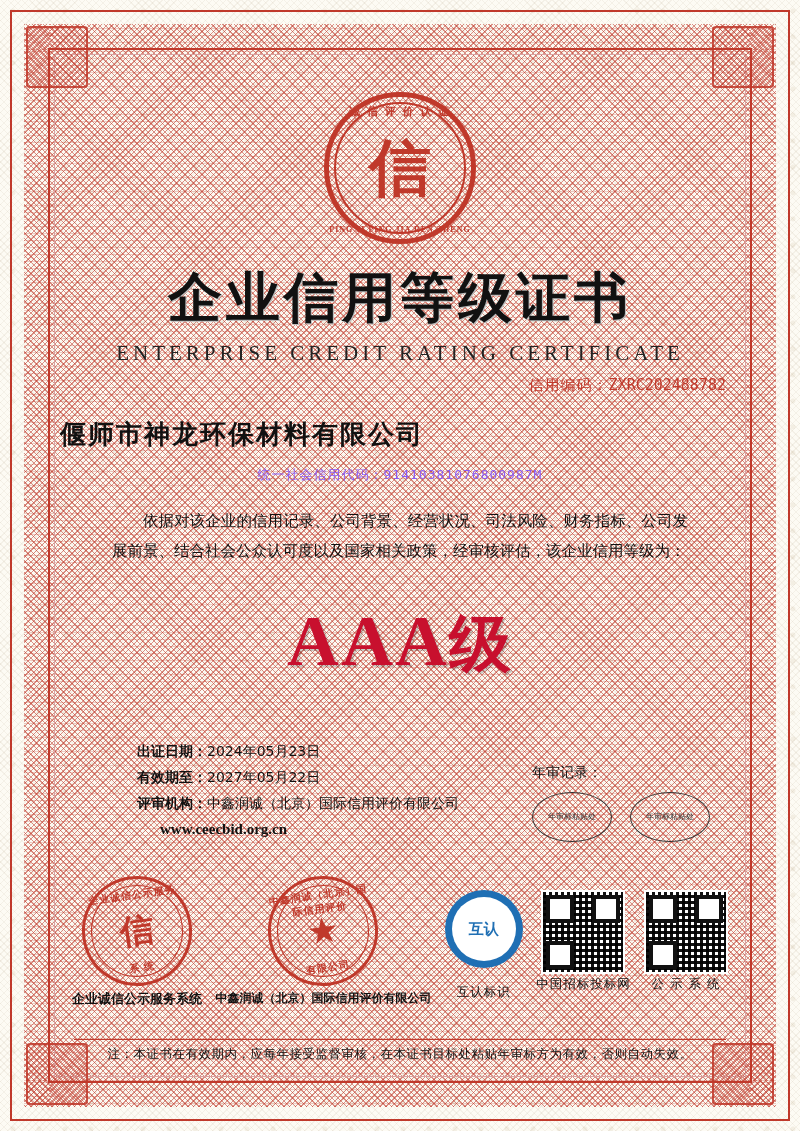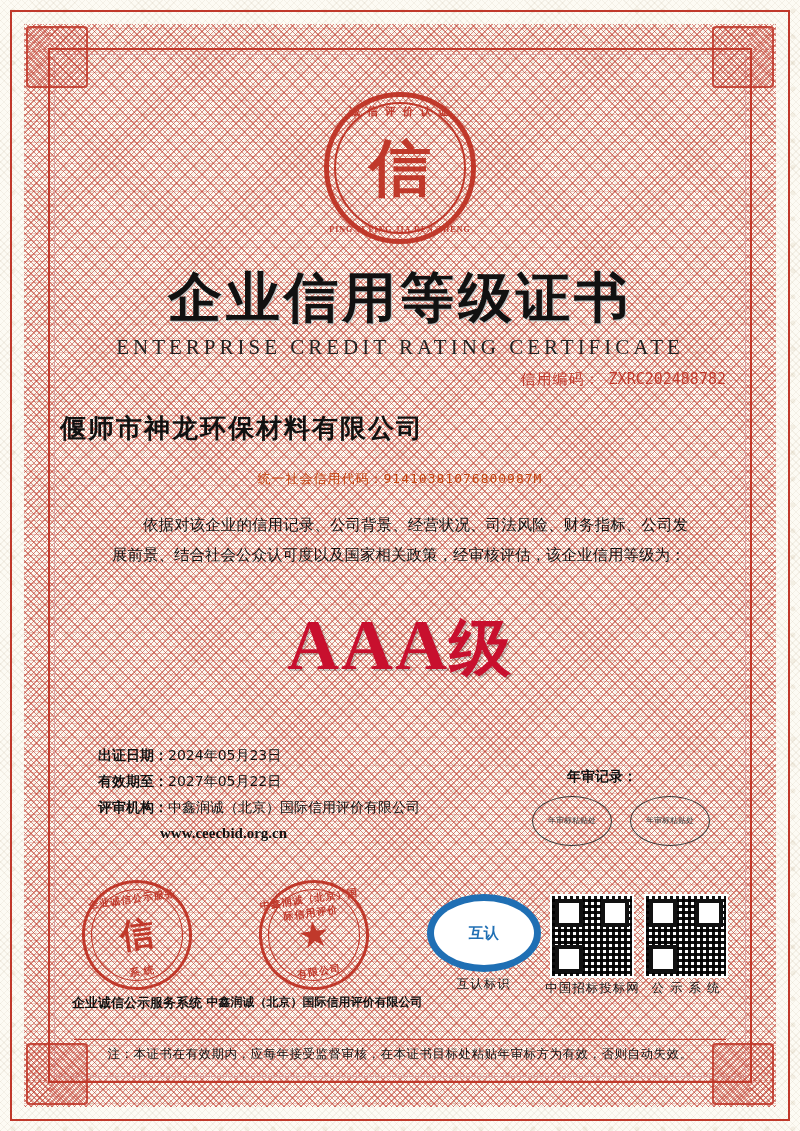--- a/index.html
+++ b/index.html
@@ -129,52 +129,52 @@
     margin-top: 18px;
     text-align: center;
     font-family: "DejaVu Sans", sans-serif;
     font-weight: bold;
     font-size: 54px;
     letter-spacing: 4px;
     color: #111;
     text-shadow: 1px 1px 0 #bbb;
   }
   .title-en {
+    margin-top: 6px;
     text-align: center;
     font-family: "Liberation Serif", serif;
     font-size: 21px;
     letter-spacing: 4px;
     color: #222;
   }
   .credit-no {
     margin-top: 10px;
     text-align: right;
     padding-right: 14px;
     color: #c0392b;
     font-family: "DejaVu Sans", sans-serif;
     font-size: 15px;
     letter-spacing: 1px;
   }
   .credit-no .code {
     font-family: "DejaVu Sans Mono", monospace;
     letter-spacing: 0px;
-    margin-left: 8px;
   }
   .company {
     margin-top: 22px;
     font-family: "DejaVu Sans", sans-serif;
     font-weight: bold;
     font-size: 26px;
     letter-spacing: 2px;
     color: #111;
   }
   .uscc {
-    margin-top: 24px;
-    text-align: center;
-    color: #c2410c;
+    margin-top: 14px;
+    text-align: center;
+    color: #8b5cf6;
     font-family: "DejaVu Sans", sans-serif;
     font-size: 13px;
     letter-spacing: 1px;
   }
   .uscc .code { font-family: "DejaVu Sans Mono", monospace; }
 
   .body-text {
     margin: 22px 52px 0 52px;
     font-family: "DejaVu Sans", sans-serif;
     font-size: 15.5px;
@@ -204,34 +204,34 @@
     justify-content: space-between;
     padding: 0 30px 0 38px;
   }
   .meta-left {
     font-family: "DejaVu Sans", sans-serif;
     font-size: 14px;
     line-height: 26px;
     color: #111;
   }
   .meta-left .row { white-space: nowrap; }
-  .meta-left .label { font-weight: bold; }
+  .meta-left .label { font-weight: bold; margin-left: 39px; }
   .meta-left .url {
     font-family: "Liberation Serif", serif;
     font-weight: bold;
     font-size: 15px;
   }
   .meta-left .url-indent { padding-left: 62px; }
   .meta-right {
     font-family: "DejaVu Sans", sans-serif;
     font-size: 14px;
     color: #111;
     padding-top: 26px;
   }
-  .meta-right .ar-title { font-weight: bold; margin-bottom: 10px; margin-left: 35px; }
+  .meta-right .ar-title { font-weight: normal; margin-bottom: 10px; }
   .stamps { display: flex; gap: 18px; }
   .stamp-circle {
     width: 78px; height: 48px;
     border: 1px solid #333;
     border-radius: 50%;
     display: flex;
     align-items: center;
     justify-content: center;
     font-size: 8px;
     color: #333;
@@ -296,22 +296,21 @@
     color: #111;
     white-space: nowrap;
   }
   .seal-caption.small { font-size: 12px; }
 
   .badge-mutual {
     width: 78px; height: 78px;
     border-radius: 50%;
     background: #1f6fb4;
     position: relative;
-    margin: 14px auto 4px;
-    padding-left: 36px;
+    margin: 14px auto 16px;
   }
   .badge-mutual .inner {
     position: absolute;
     inset: 7px;
     border-radius: 50%;
     background: #fff;
     display: flex;
     align-items: center;
     justify-content: center;
     color: #1f6fb4;

